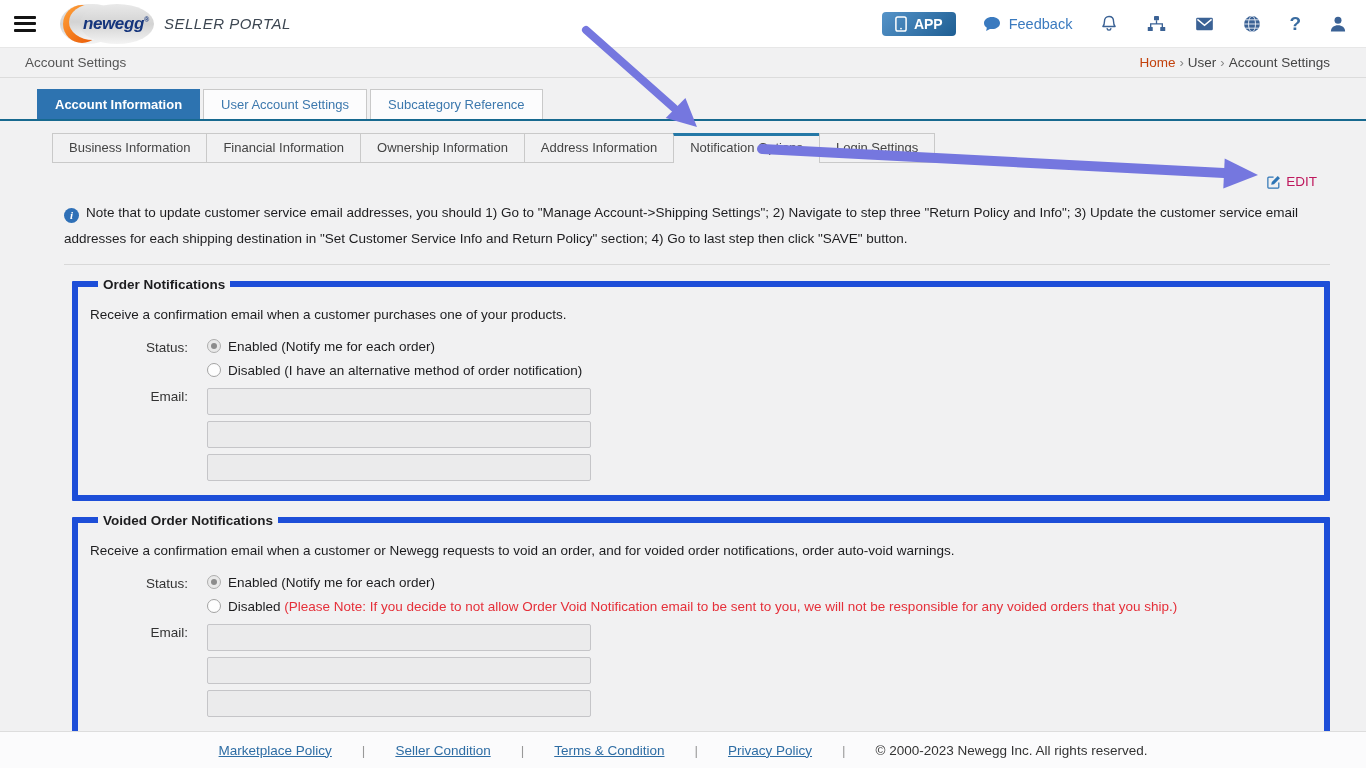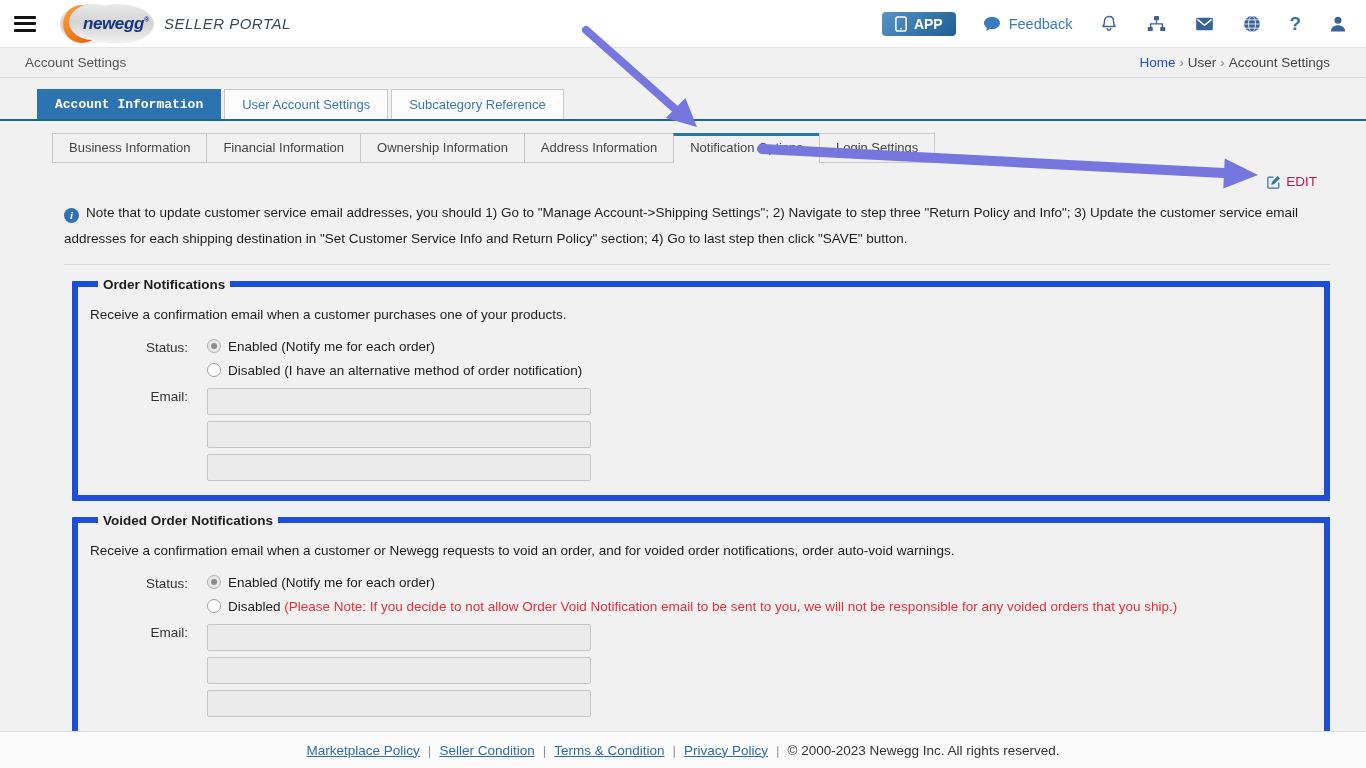--- a/index.html
+++ b/index.html
@@ -41,32 +41,32 @@
   .feedback { display: flex; align-items: center; gap: 8px; color: #3a7abf; font-size: 14.5px; text-decoration: none; cursor: pointer; }
   .hicon { display: flex; align-items: center; cursor: pointer; }
   .hicon .q { font-size: 19px; font-weight: bold; color: #3a6ca0; }
 
   
   .crumb-bar {
     height: 30px; display: flex; align-items: center; justify-content: space-between;
     padding: 0 36px 0 25px; border-bottom: 1px solid #dcdcdc; font-size: 13.5px; color: #555;
   }
   .crumbs { display: flex; align-items: center; gap: 4px; color: #444; }
-  .crumbs a { color: #1d4ed8; text-decoration: none; cursor: pointer; }
+  .crumbs a { color: #c2410c; text-decoration: none; cursor: pointer; }
   .crumbs .sep { color: #888; font-size: 13px; }
 
   
   .maintabs-line { margin-top: 11px; border-bottom: 2px solid #17698f; padding-left: 37px; }
   .maintabs { display: flex; }
   .mtab {
     font-size: 13px; padding: 7px 17px; cursor: pointer;
     background: #fcfcfd; color: #3c78ad; border: 1px solid #c9c9c9; border-bottom: none;
     margin-right: 3px; white-space: nowrap;
   }
-  .mtab.active { background: #2d73b0; color: #fff; font-weight: bold; border-color: #2d73b0; font-family: Liberation Mono, monospace; }
+  .mtab.active { background: #2d73b0; color: #fff; font-weight: bold; border-color: #2d73b0; }
 
   
   .subtabs { display: flex; margin: 12px 0 0 48px; }
   .stab {
     font-size: 13px; color: #444; padding: 6px 16px 7px; cursor: pointer;
     border: 1px solid #c9c9c9; margin-left: -1px; white-space: nowrap; background: transparent;
   }
   .stab:first-child { margin-left: 4px; }
   .stab.active { border-top: 3px solid #2478a6; border-bottom: none; padding-top: 4px; }
 
@@ -112,21 +112,21 @@
   input.email {
     width: 384px; height: 27px; background: #ebebec; border: 1px solid #c5c5c8;
     border-radius: 2px; margin-bottom: 6px; font-family: inherit; font-size: 13px; padding: 0 7px;
   }
   input.email:last-child { margin-bottom: 0; }
 
   
   footer {
     position: absolute; left: 0; bottom: 0; width: 100%; height: 37px;
     background: #fbfbfc; border-top: 1px solid #ddd; z-index: 5;
-    display: flex; align-items: center; justify-content: center; gap: 8px;
+    display: flex; align-items: center; justify-content: center; gap: 30px;
     font-size: 13.5px; color: #333;
   }
   footer a { color: #2e6da4; text-decoration: underline; cursor: pointer; }
   footer .fsep { color: #999; }
 
   
   .arrows { position: absolute; left: 0; top: 0; width: 1366px; height: 768px; pointer-events: none; z-index: 20; }
 </style>
 </head>
 <body>

